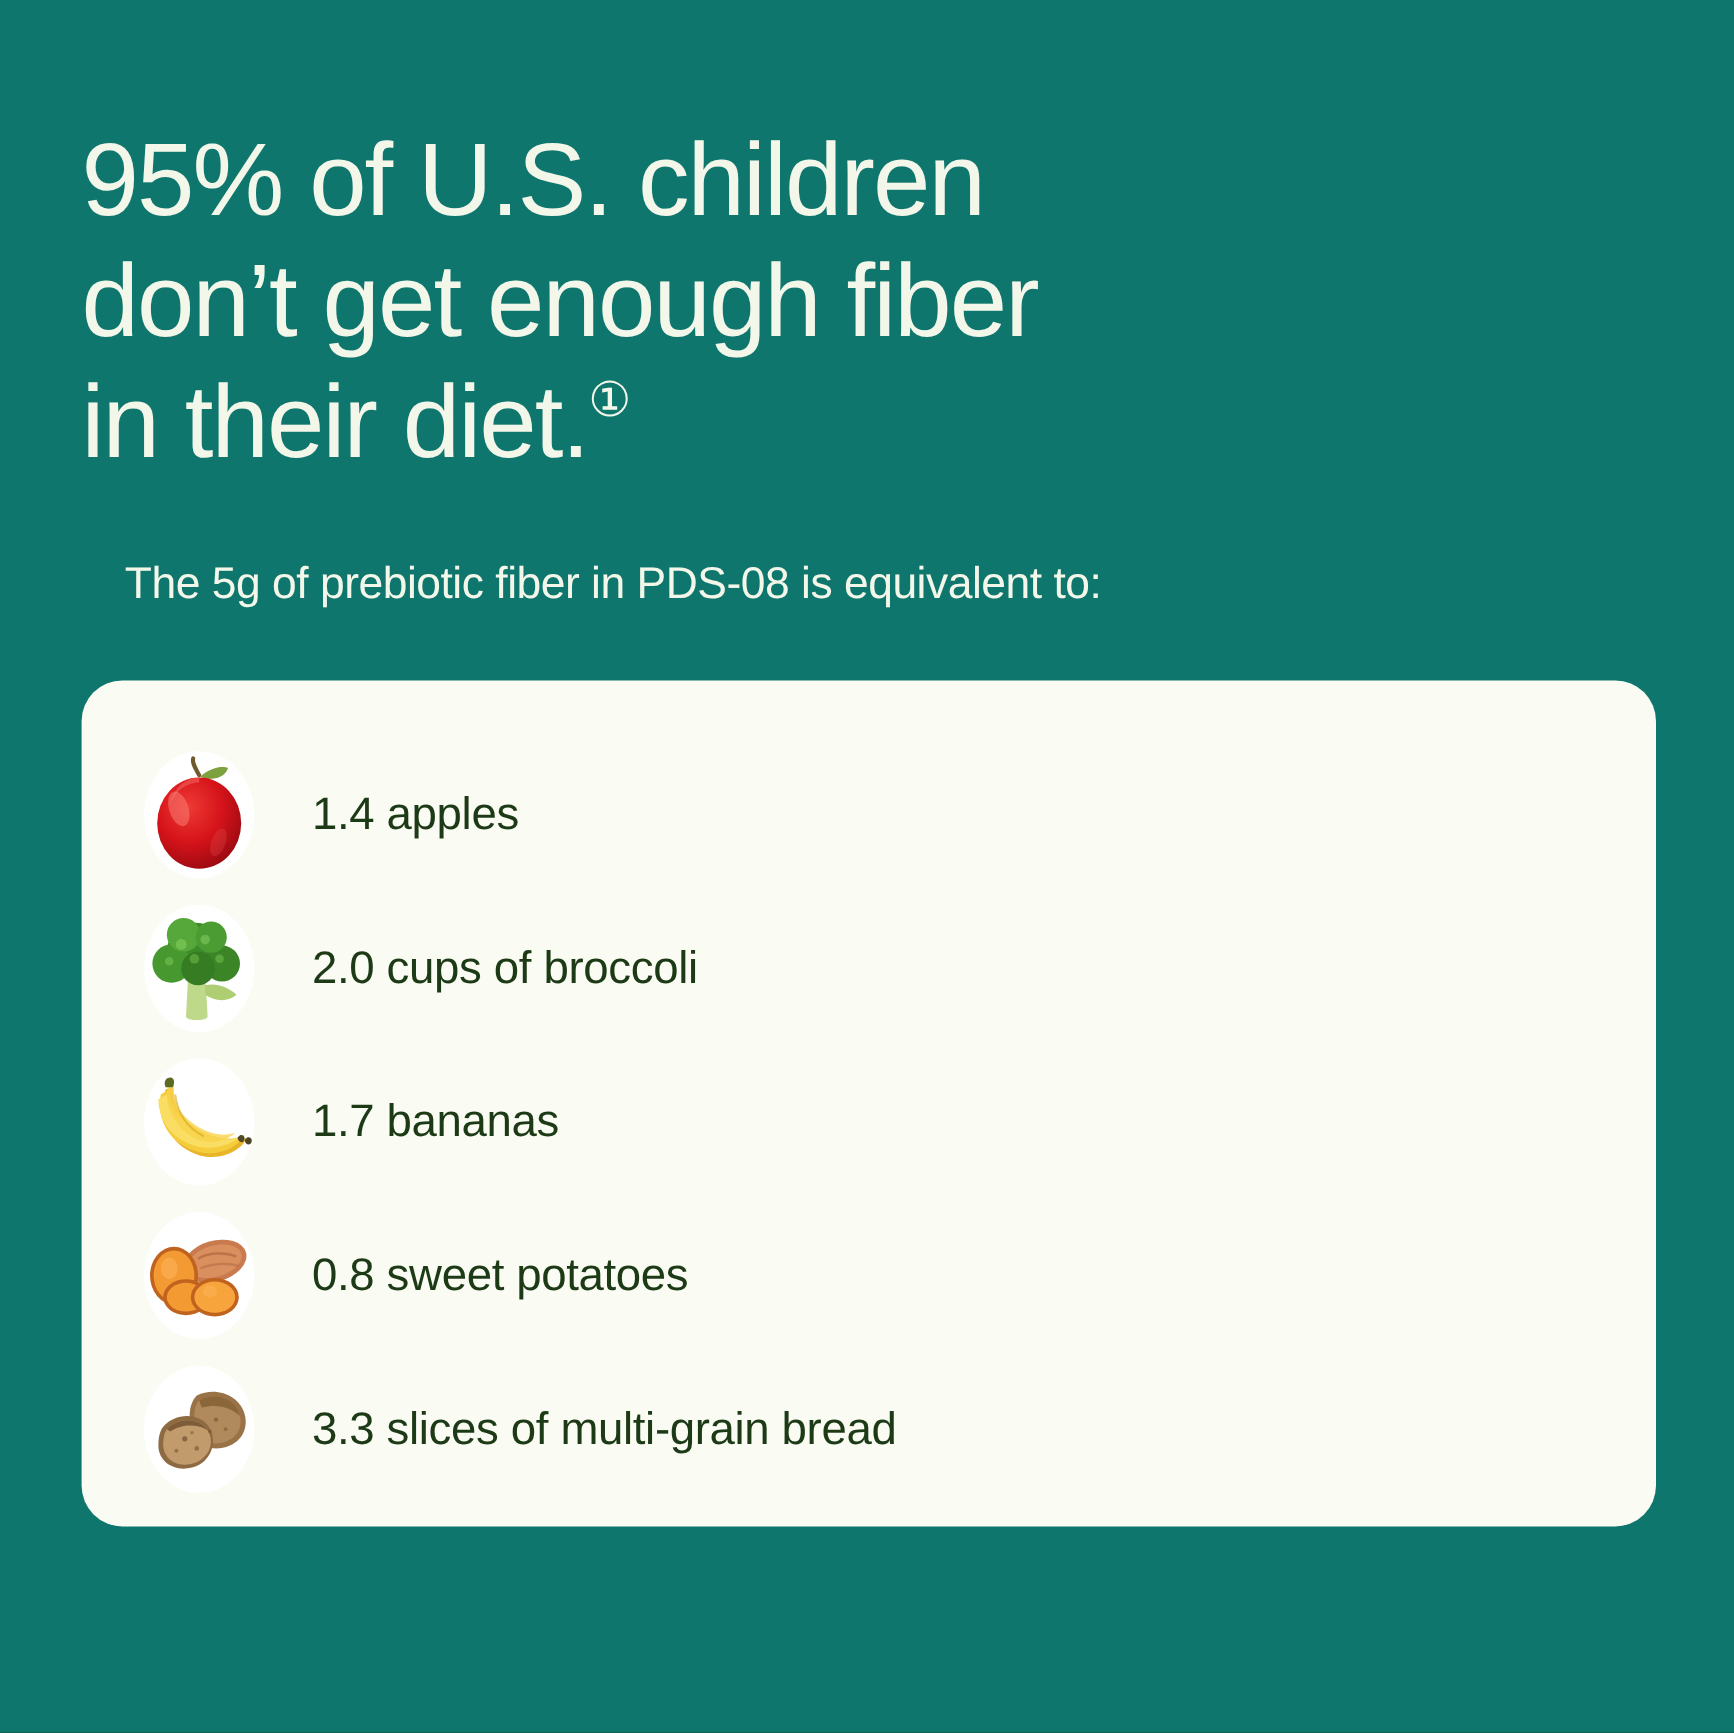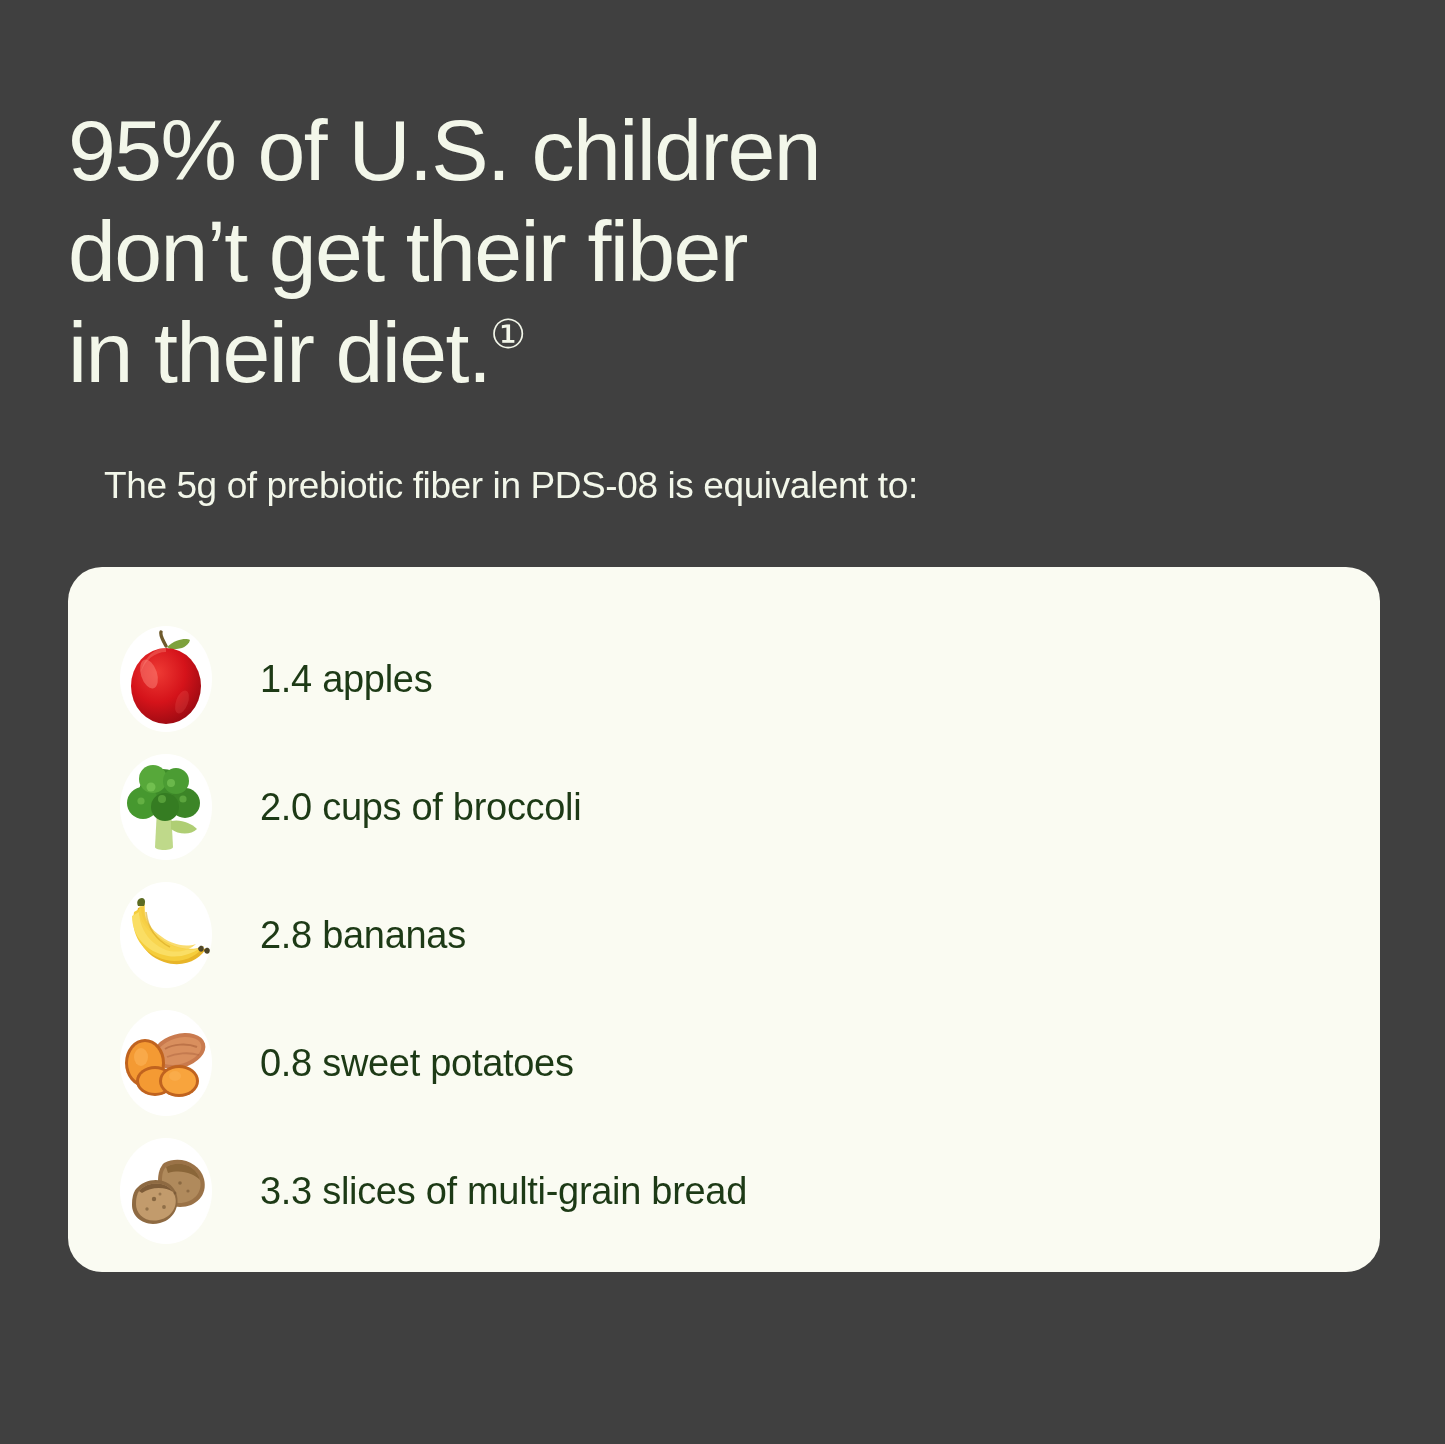--- a/index.html
+++ b/index.html
@@ -12,21 +12,21 @@
     background: #1E3A17;
     font-family: "Liberation Sans", sans-serif;
     -webkit-font-smoothing: antialiased;
     overflow: hidden;
   }
 
   .poster {
     position: relative;
     width: 1445px;
     height: 1444px;
-    background: #404040;
+    background: #0f766e;
     box-sizing: border-box;
   }
 
   
   .headline {
     position: absolute;
     left: 68px;
     top: 42px;
     width: 1050px;
     color: #F3F7EA;
@@ -136,21 +136,21 @@
     font-weight: 400;
   }
 </style>
 </head>
 <body>
 
 <div class="poster">
 
   <h1 class="headline">
     <span>95% of U.S. children</span><br>
-    <span>don’t get their fiber</span><br>
+    <span>don’t get enough fiber</span><br>
     <span>in their diet.</span><span class="sup">①</span>
   </h1>
 
   <div class="subtitle">The 5g of prebiotic fiber in PDS-08 is equivalent to:</div>
 
   <div class="card">
     <ul class="item-list">
 
       <li class="item">
         <span class="item-icon">
@@ -203,21 +203,21 @@
             <path d="M18 16 C12 38 20 62 44 70 C64 77 82 66 86 56 C74 62 58 60 44 50 C30 40 24 28 24 14 Z" fill="#E8B528"></path>
             <path d="M14 20 C10 42 22 62 46 68 C62 72 78 64 84 54 C70 60 54 56 40 46 C28 37 21 27 21 16 Z" fill="#F5CD3C"></path>
             <path d="M12 24 C12 44 26 60 48 64 C60 66 72 62 80 56 C68 60 52 56 38 46 C27 38 20 30 19 20 Z" fill="#FADE64"></path>
             <path d="M20 12 C16 30 26 50 46 58 C58 62 70 58 76 52 C64 56 50 52 38 42 C28 34 24 24 25 12 Z" fill="#F7D24A" opacity="0.8"></path>
             <path d="M18 14 C16 10 18 6 22 6 C25 6 26 10 24 14 Z" fill="#5C6B23"></path>
             <path d="M86 56 C89 55 91 58 89 61 C87 63 84 61 84 58 Z" fill="#4C4426"></path>
             <path d="M80 54 C83 53 85 56 83 59 C81 61 78 59 78 56 Z" fill="#51482A"></path>
             <path d="M26 20 C28 36 36 48 50 55" stroke="#D7A71F" stroke-width="1.6" fill="none" opacity="0.6"></path>
           </svg>
         </span>
-        <span class="item-label">2.8 bananas</span>
+        <span class="item-label">1.7 bananas</span>
       </li>
 
       <li class="item">
         <span class="item-icon">
           <span class="halo"></span>
           <svg width="90" height="88" viewBox="0 0 90 88" aria-hidden="true">
             <ellipse cx="58" cy="32" rx="27" ry="17" fill="#C97A4E" transform="rotate(-16 58 32)"></ellipse>
             <ellipse cx="58" cy="32" rx="23" ry="13" fill="#D98F5E" transform="rotate(-16 58 32)"></ellipse>
             <path d="M44 30 C52 25 66 24 76 28" stroke="#B0663F" stroke-width="2" fill="none" opacity="0.7"></path>
             <path d="M46 38 C55 34 68 33 78 36" stroke="#B0663F" stroke-width="1.8" fill="none" opacity="0.5"></path>

